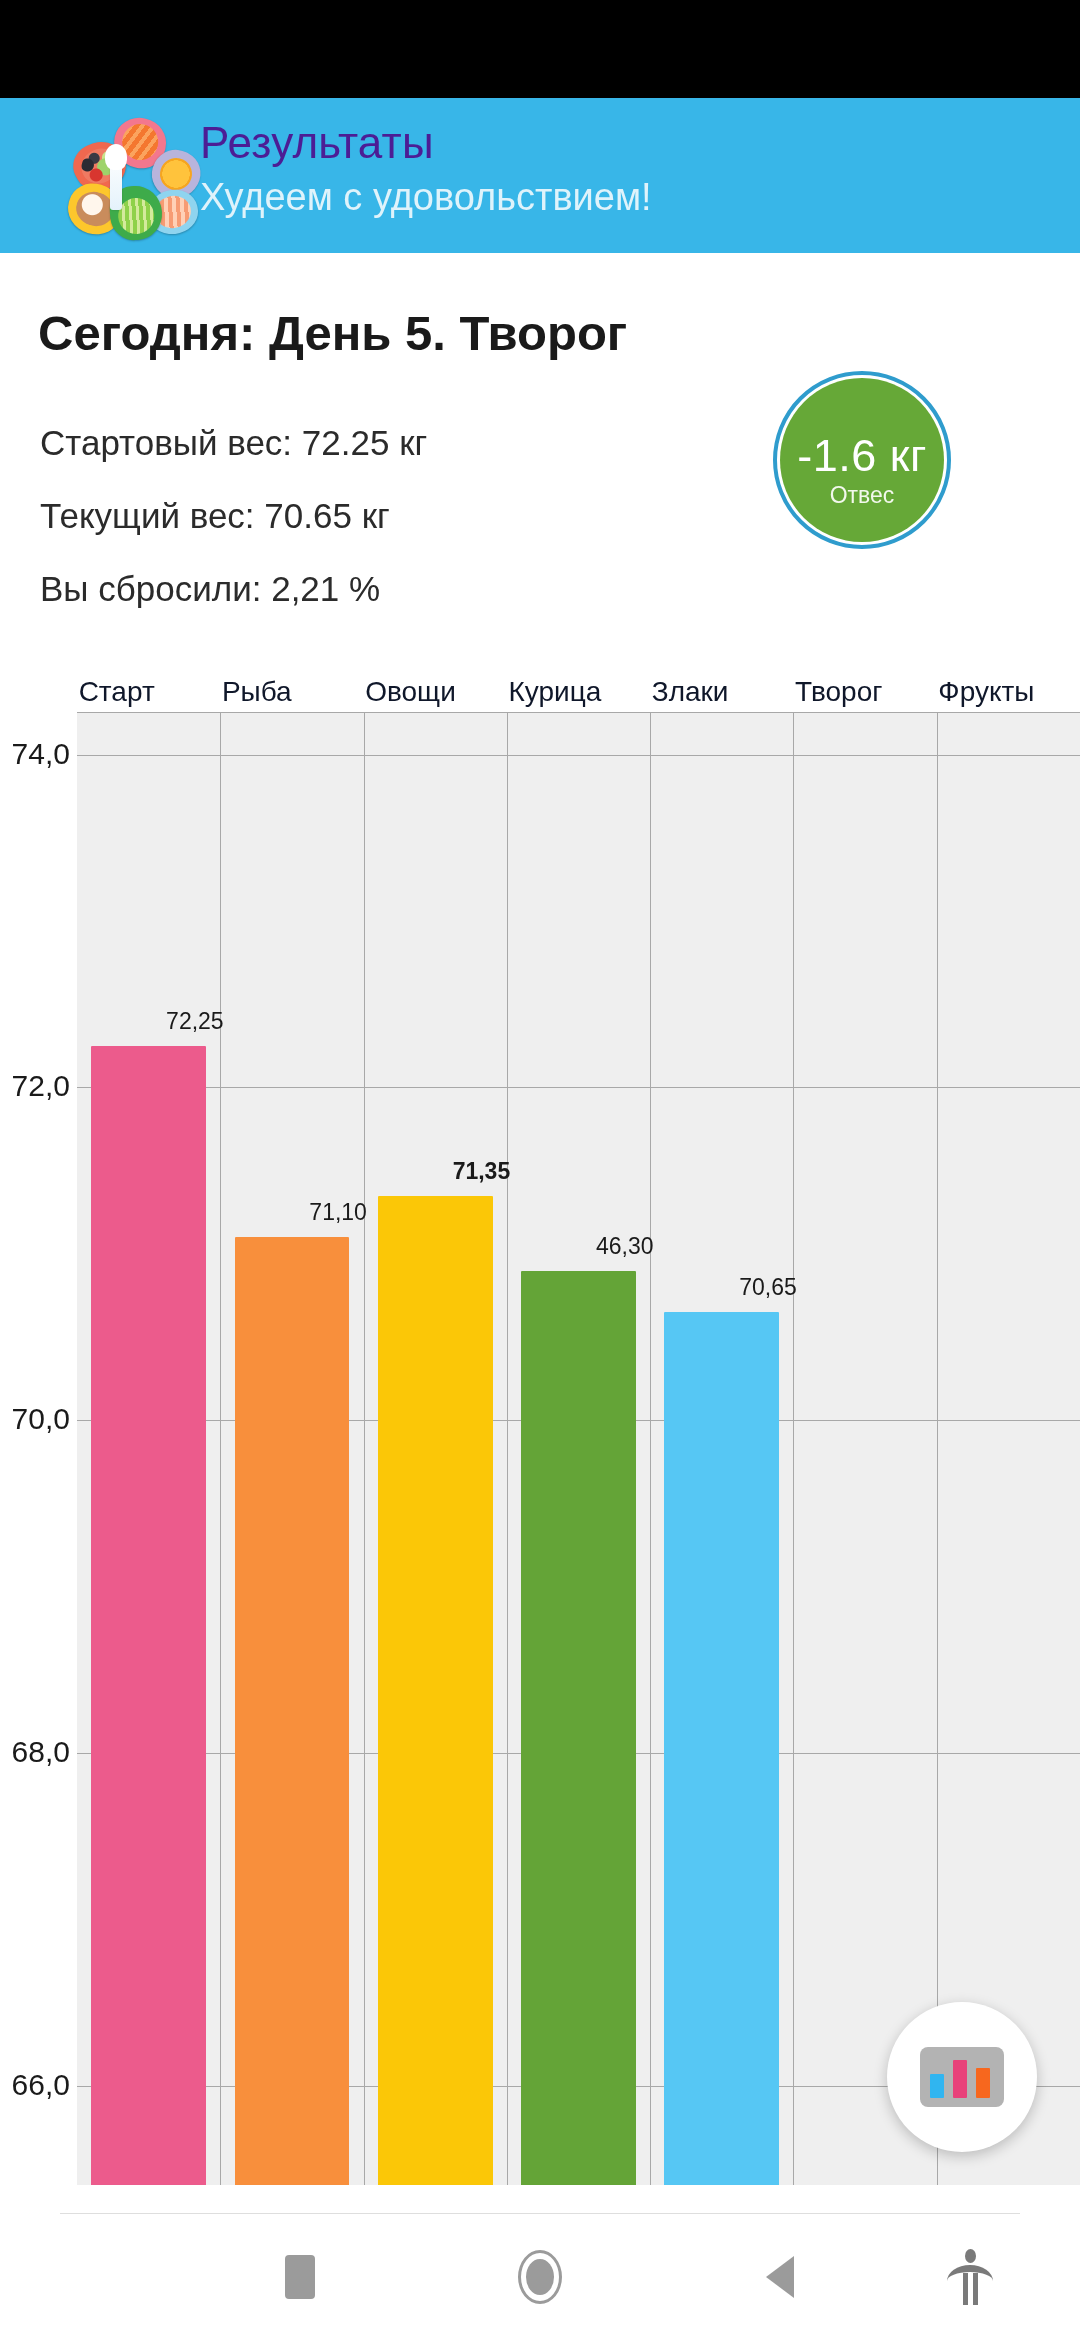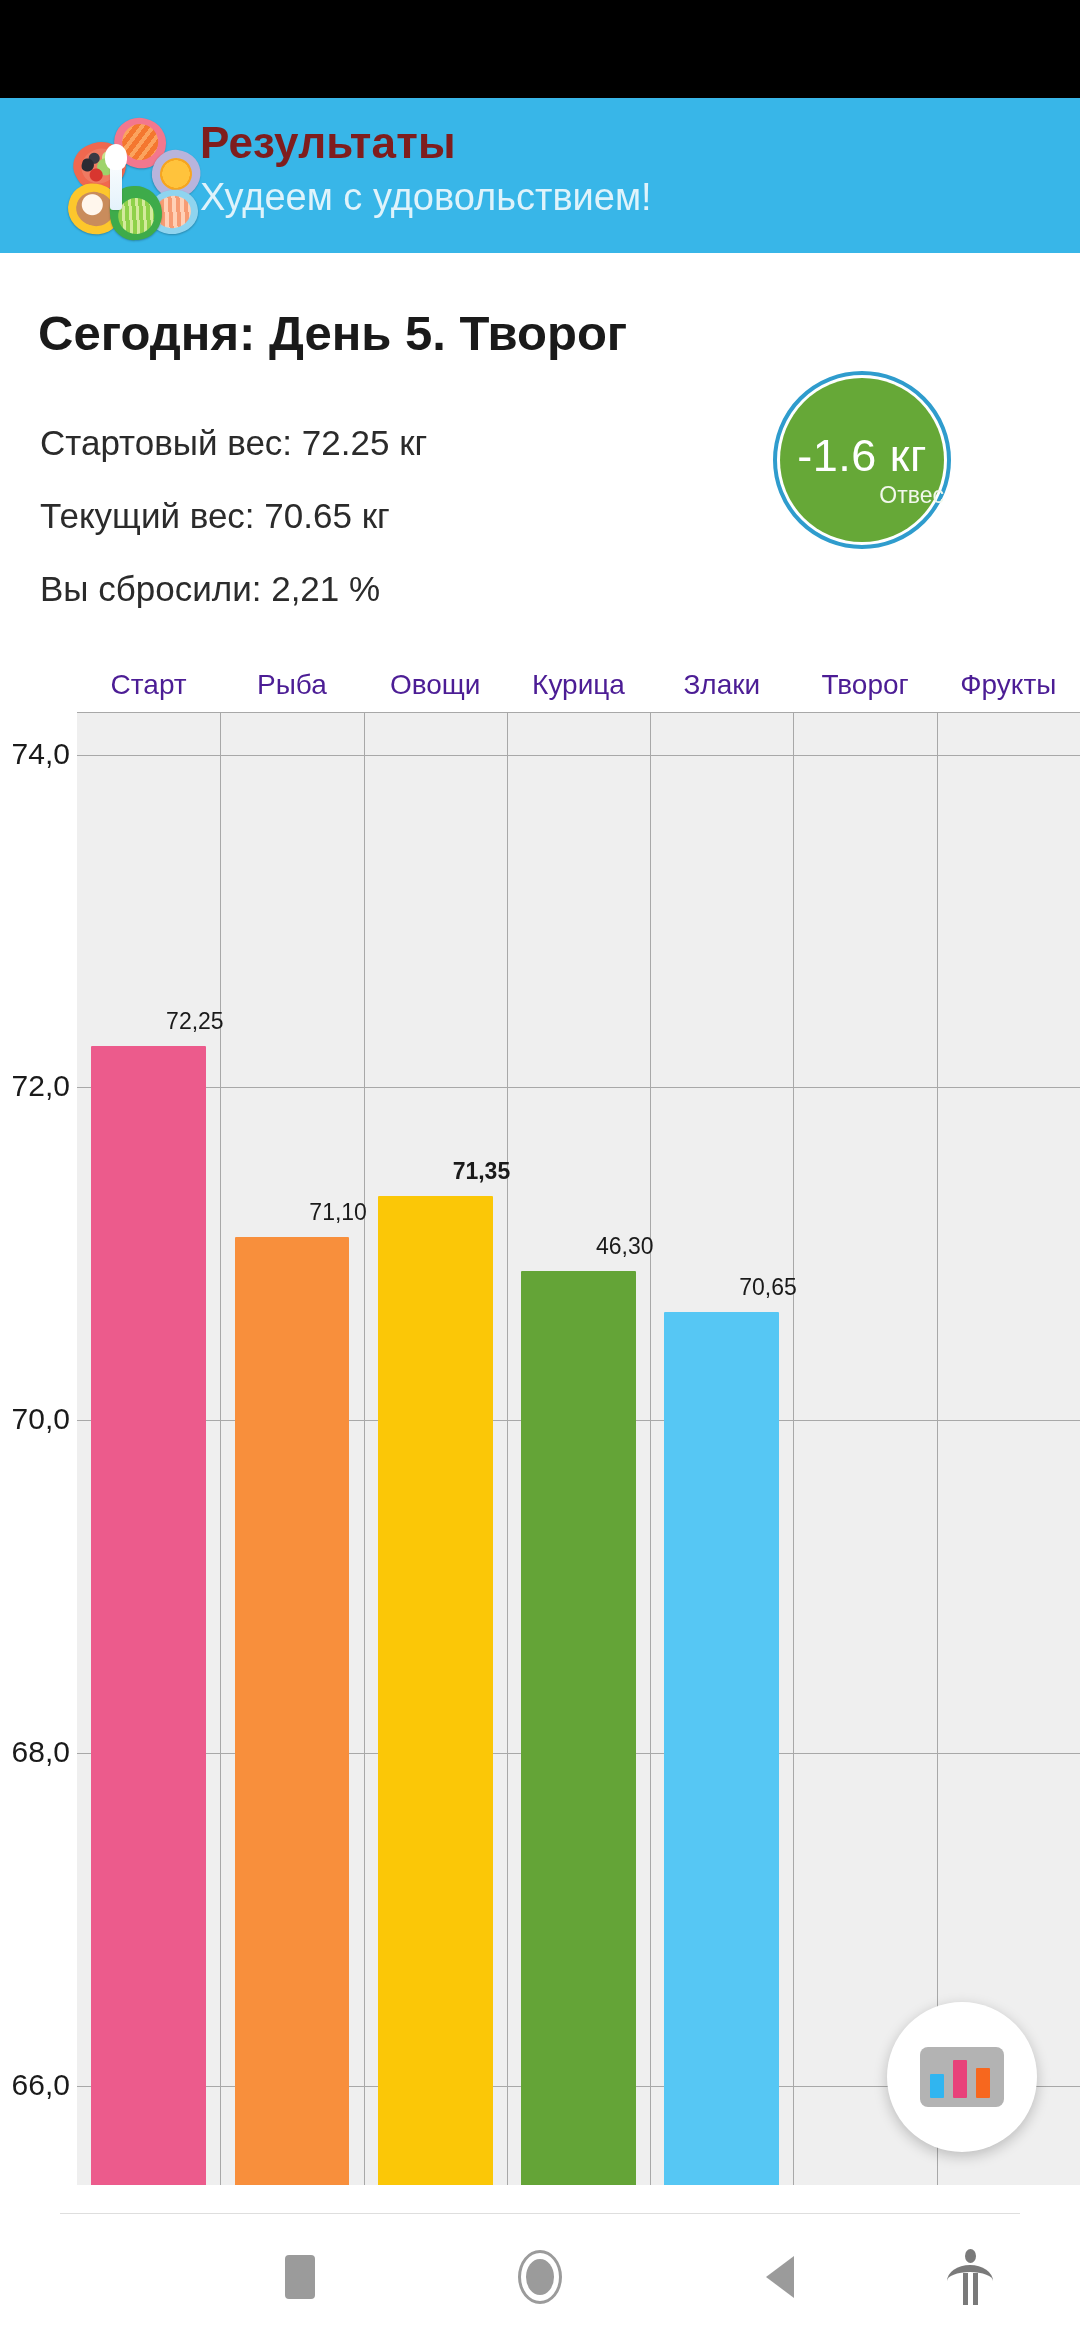--- a/index.html
+++ b/index.html
@@ -85,22 +85,22 @@
     width: 22px; height: 26px;
     background: #ffffff;
     border-radius: 50% 50% 40% 40%;
   }
 
   .header-title {
     position: absolute;
     left: 200px;
     top: 20px;
     font-size: 44px;
-    font-weight: bold;
-    color: #7f1d1d;
+    font-weight: normal;
+    color: #4c1d95;
     letter-spacing: .2px;
     white-space: nowrap;
   }
   .header-subtitle {
     position: absolute;
     left: 200px;
     top: 78px;
     font-size: 38px;
     font-weight: normal;
     color: #dff3fb;
@@ -166,46 +166,46 @@
     text-align: center;
     font-size: 45px;
     color: #ffffff;
     font-weight: normal;
     letter-spacing: .5px;
   }
   .badge-label {
     position: absolute;
     left: 0; right: 0;
     top: 104px;
-    text-align: right;
+    text-align: center;
     font-size: 23px;
     color: #f2f8ec;
   }
 
   
   .chart {
     position: absolute;
     top: 653px; left: 0;
     width: 1080px;
     height: 1560px;
   }
   .col-headers {
     position: absolute;
     left: 77px;
     top: 8px;
     width: 1003px;
     height: 52px;
   }
   .col-header {
     position: absolute;
-    top: 8px;
+    top: 15px;
     width: 140px;
-    text-align: center;
+    text-align: left;
     font-size: 28px;
-    color: #4c1d95;
+    color: #0f172a;
     white-space: nowrap;
   }
   .plot {
     position: absolute;
     left: 77px;
     top: 59px;
     width: 1003px;
     height: 1473px;
     background: #efefef;
     border-top: 1px solid #a8a8a8;

